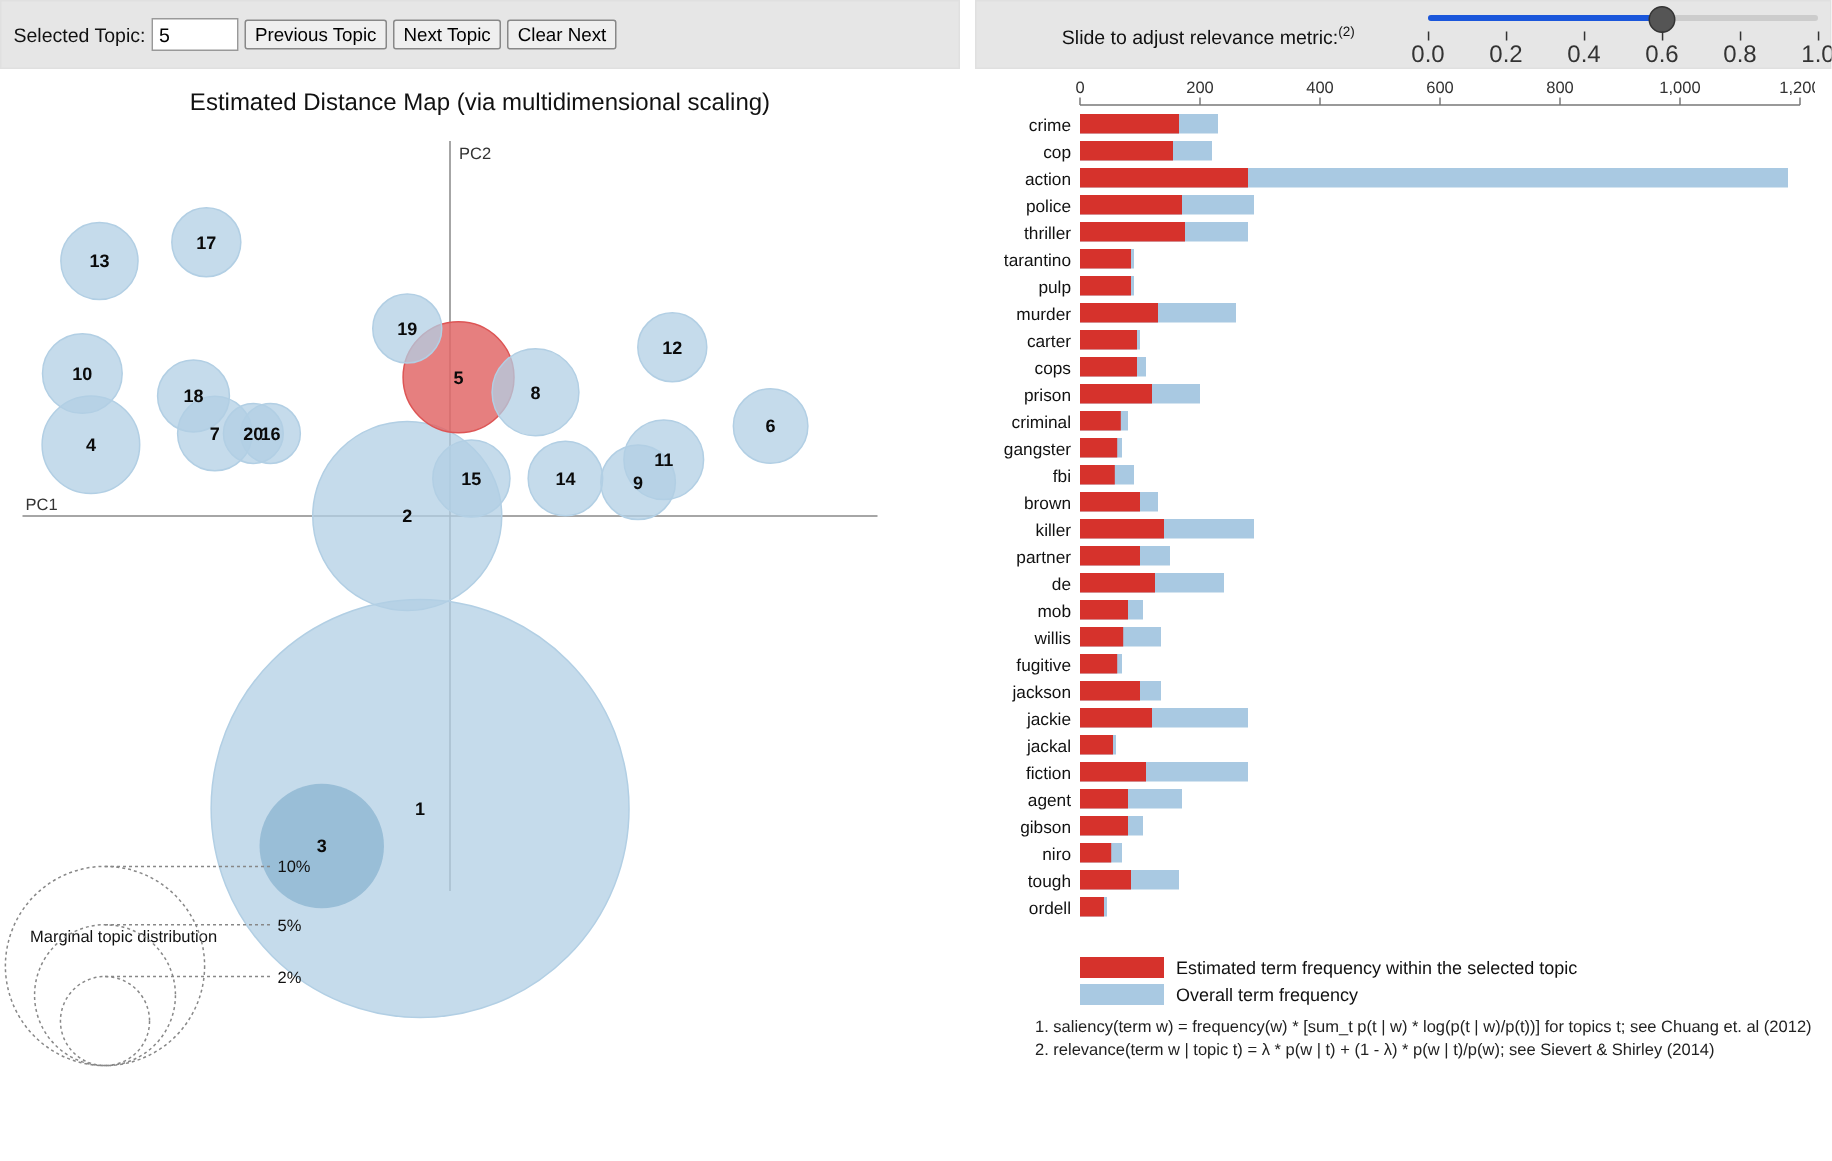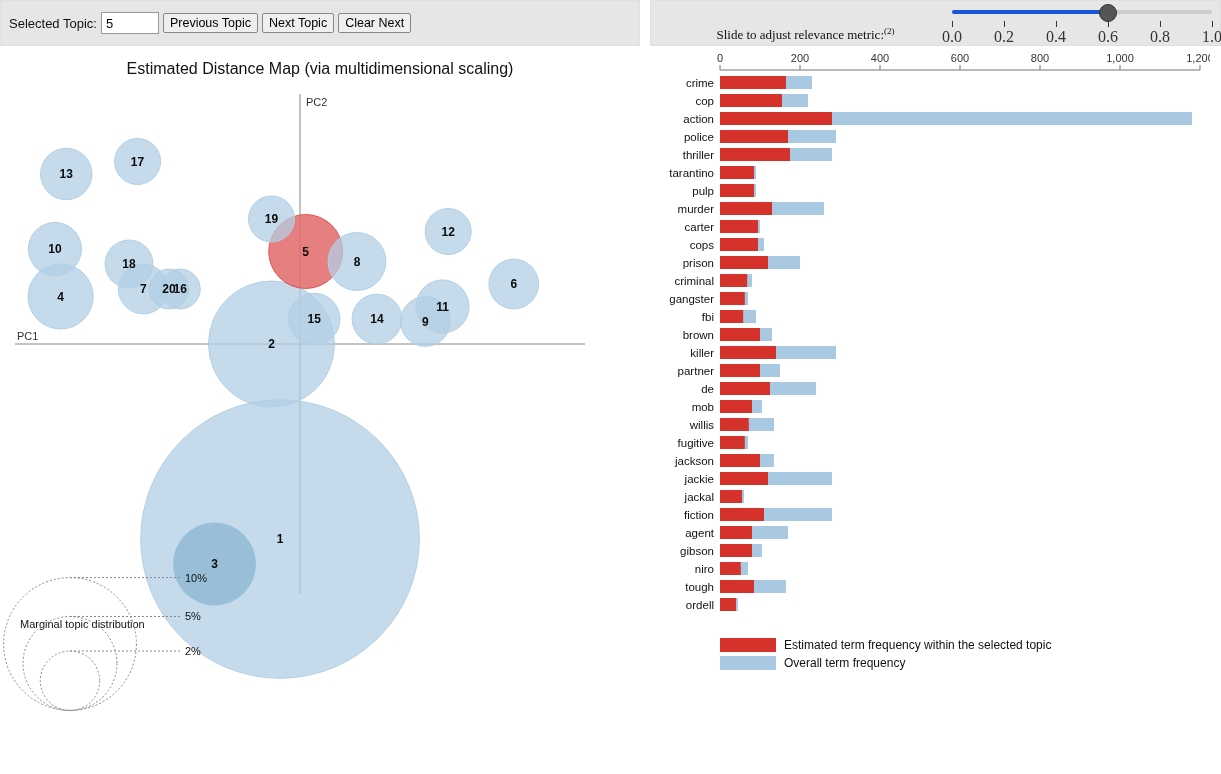--- a/index.html
+++ b/index.html
@@ -46,23 +46,22 @@
     padding: 2px 6px;
     margin-left: 4px;
     background: #efefef;
     border: 1px solid #888;
     border-radius: 2px;
   }
 
   
   .slider-block {
     display: flex;
-    align-items: flex-end;
+    align-items: center;
     width: 100%;
-    font-family: Liberation Serif, serif;
   }
   .slider-text {
     flex: 1;
     text-align: center;
     font-size: 13px;
     padding-top: 2px;
   }
   .slider-text sup { font-size: 9px; }
   .slider-lambda { margin-top: 3px; font-size: 13px; }
   .slider-widget {
@@ -358,14 +357,18 @@
       <div class="legend-row">
         <div class="legend-swatch sw-red"></div>
         <span>Estimated term frequency within the selected topic</span>
       </div>
       <div class="legend-row">
         <div class="legend-swatch sw-blue"></div>
         <span>Overall term frequency</span>
       </div>
     </div>
 
+    <div class="footnotes">
+      <div>1. saliency(term w) = frequency(w) * [sum_t p(t | w) * log(p(t | w)/p(t))] for topics t; see Chuang et. al (2012)</div>
+      <div>2. relevance(term w | topic t) = λ * p(w | t) + (1 - λ) * p(w | t)/p(w); see Sievert &amp; Shirley (2014)</div>
+    </div>
   </div>
 </div>
 
 </body></html>

